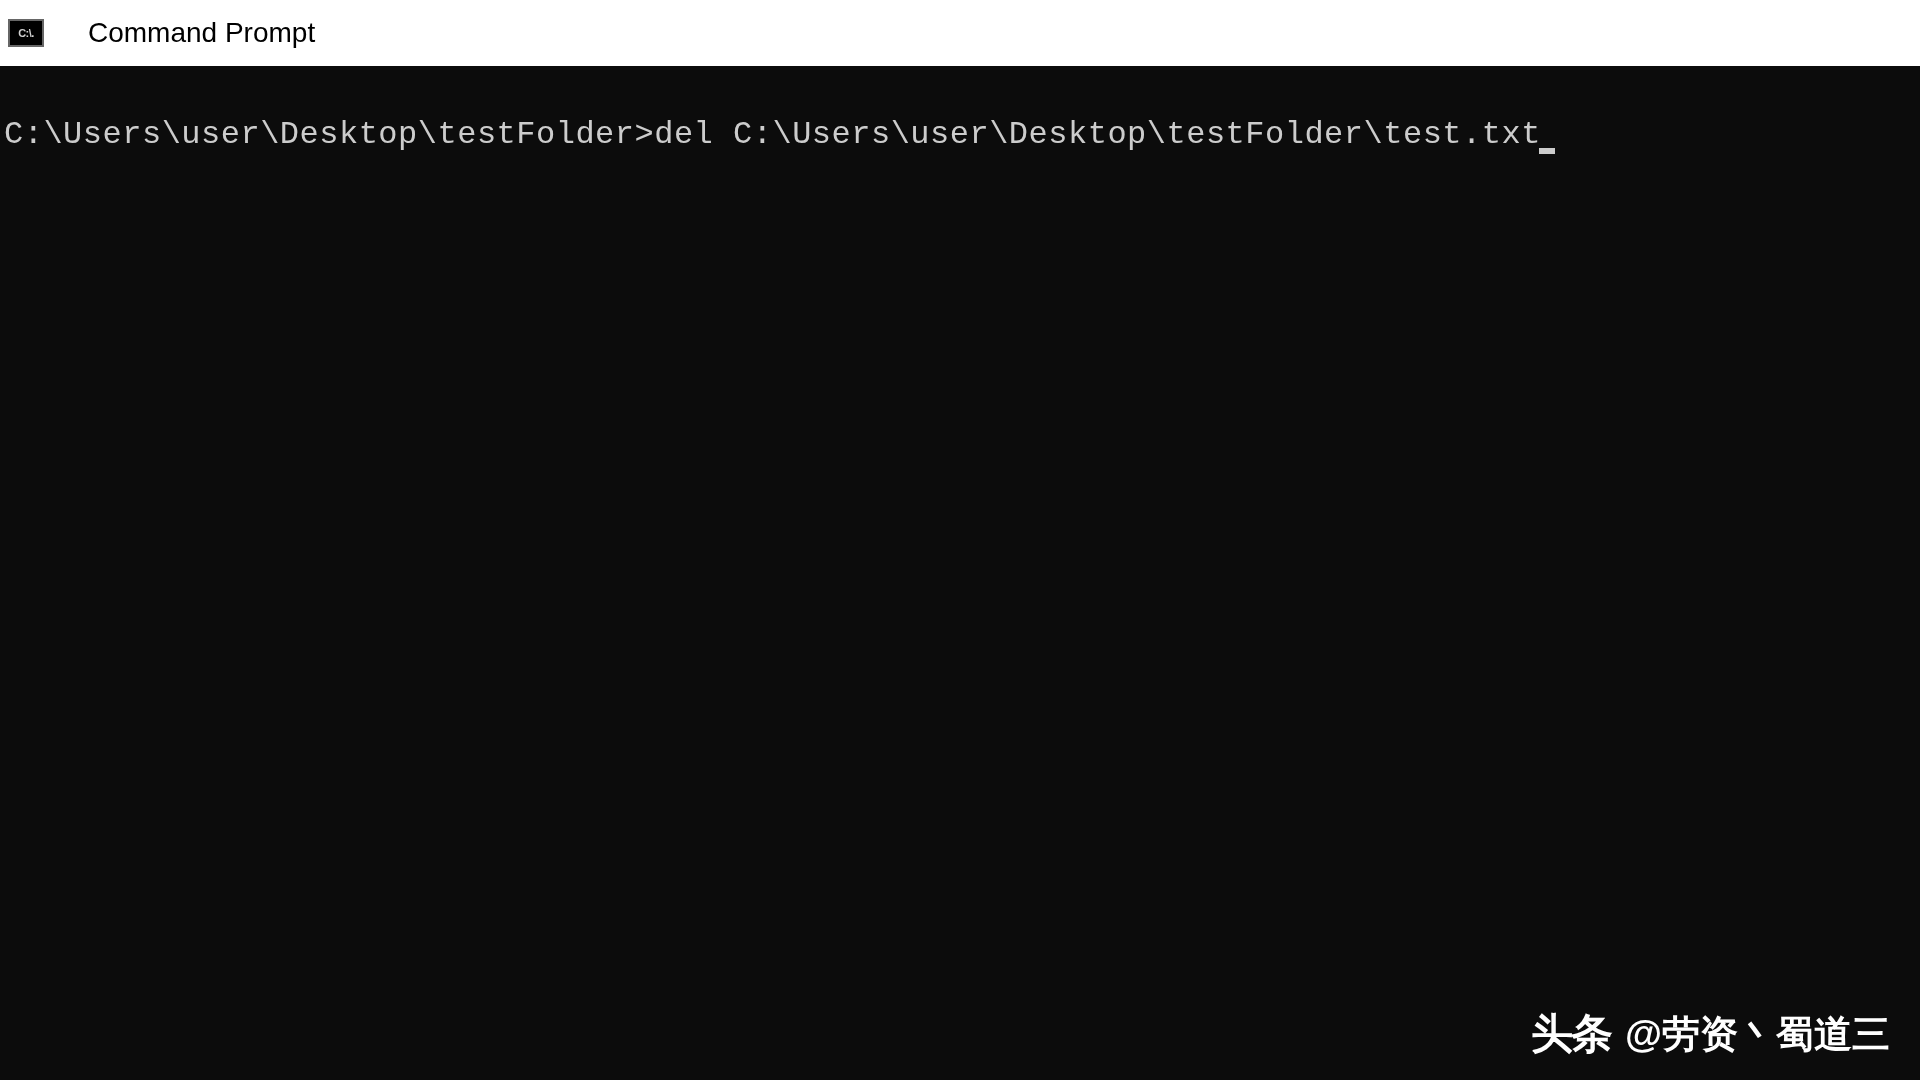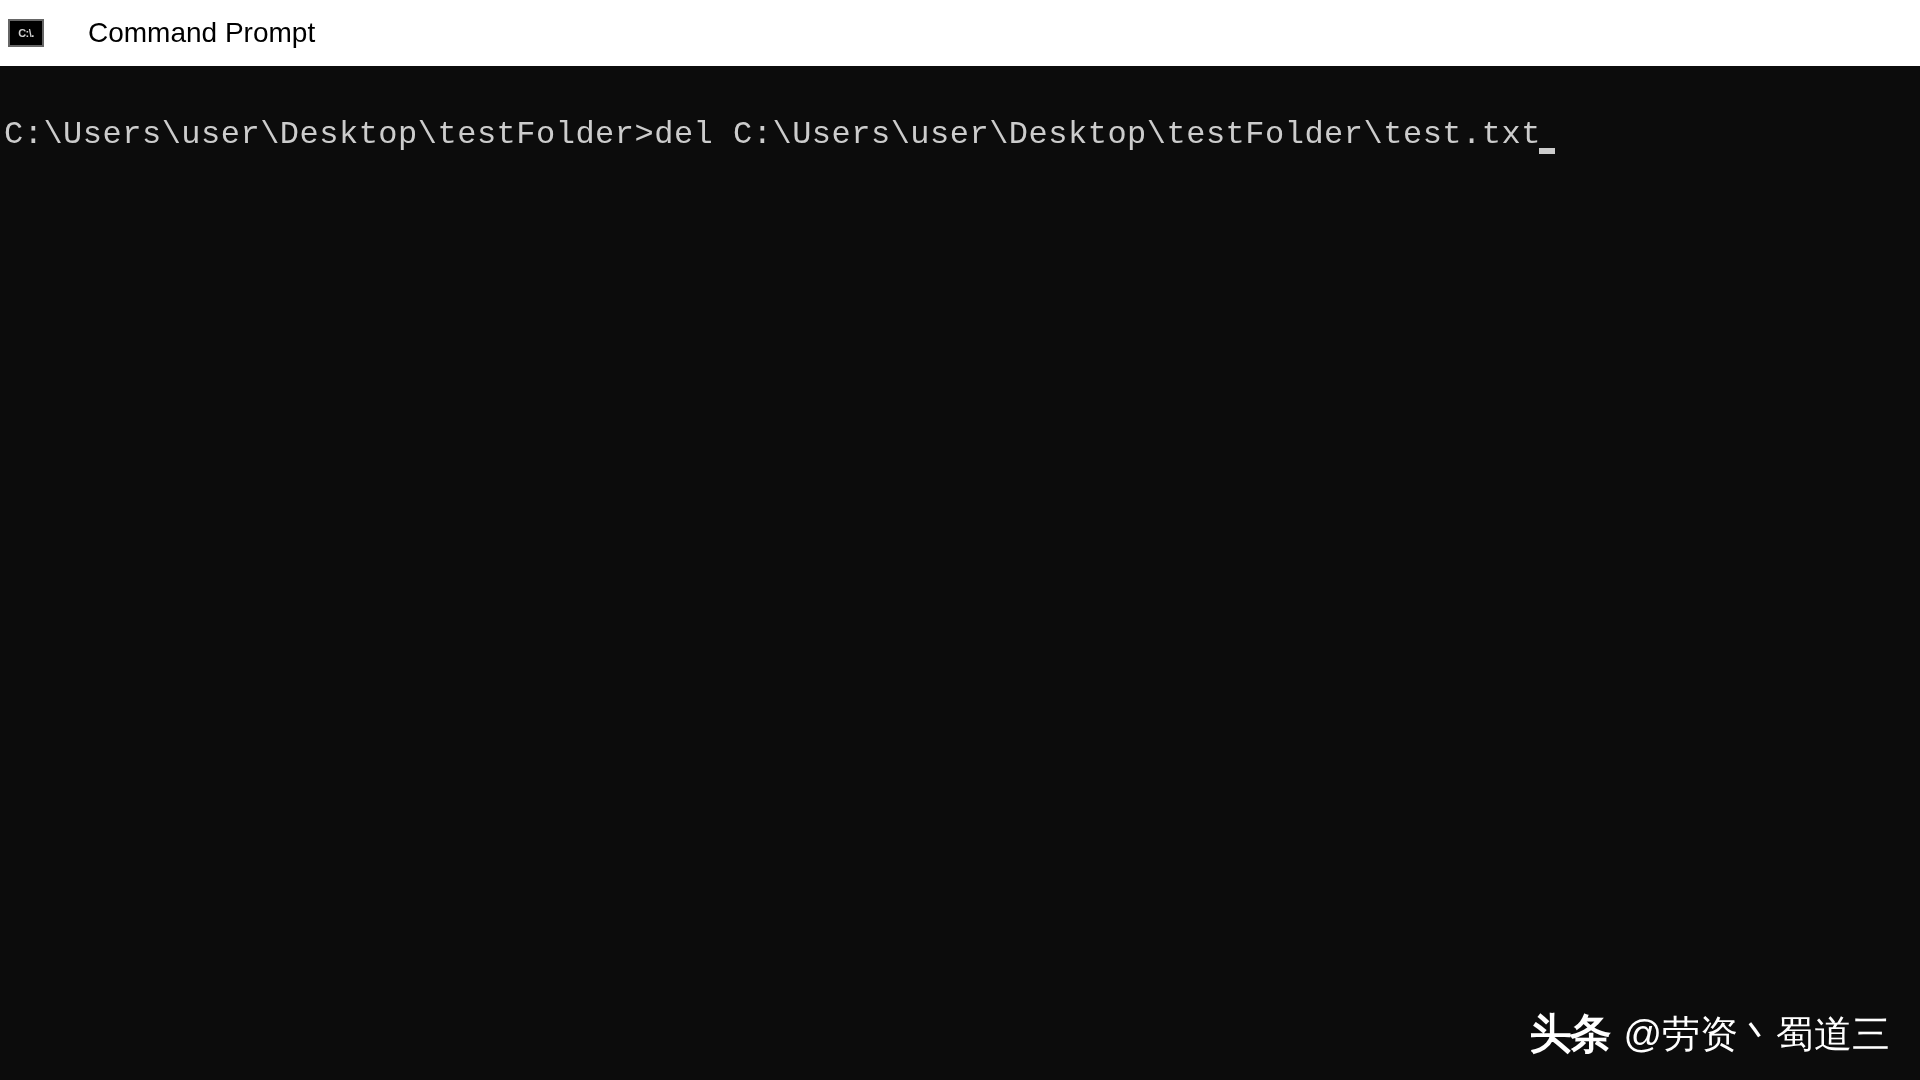--- a/index.html
+++ b/index.html
@@ -94,21 +94,21 @@
       font-size: 42px;
       font-weight: bold;
       font-family: 'Microsoft YaHei', sans-serif;
       letter-spacing: -2px;
     }
     
     .watermark-text {
       color: #ffffff;
       font-size: 38px;
       font-family: 'Microsoft YaHei', sans-serif;
-      font-weight: 400;
+      font-weight: 700;
     }
   </style>
 </head>
 <body>
 
 <div class="title-bar">
   <div class="cmd-icon">
     <span class="cmd-icon-text">C:\.</span>
   </div>
   <span class="title-text">Command Prompt</span>

